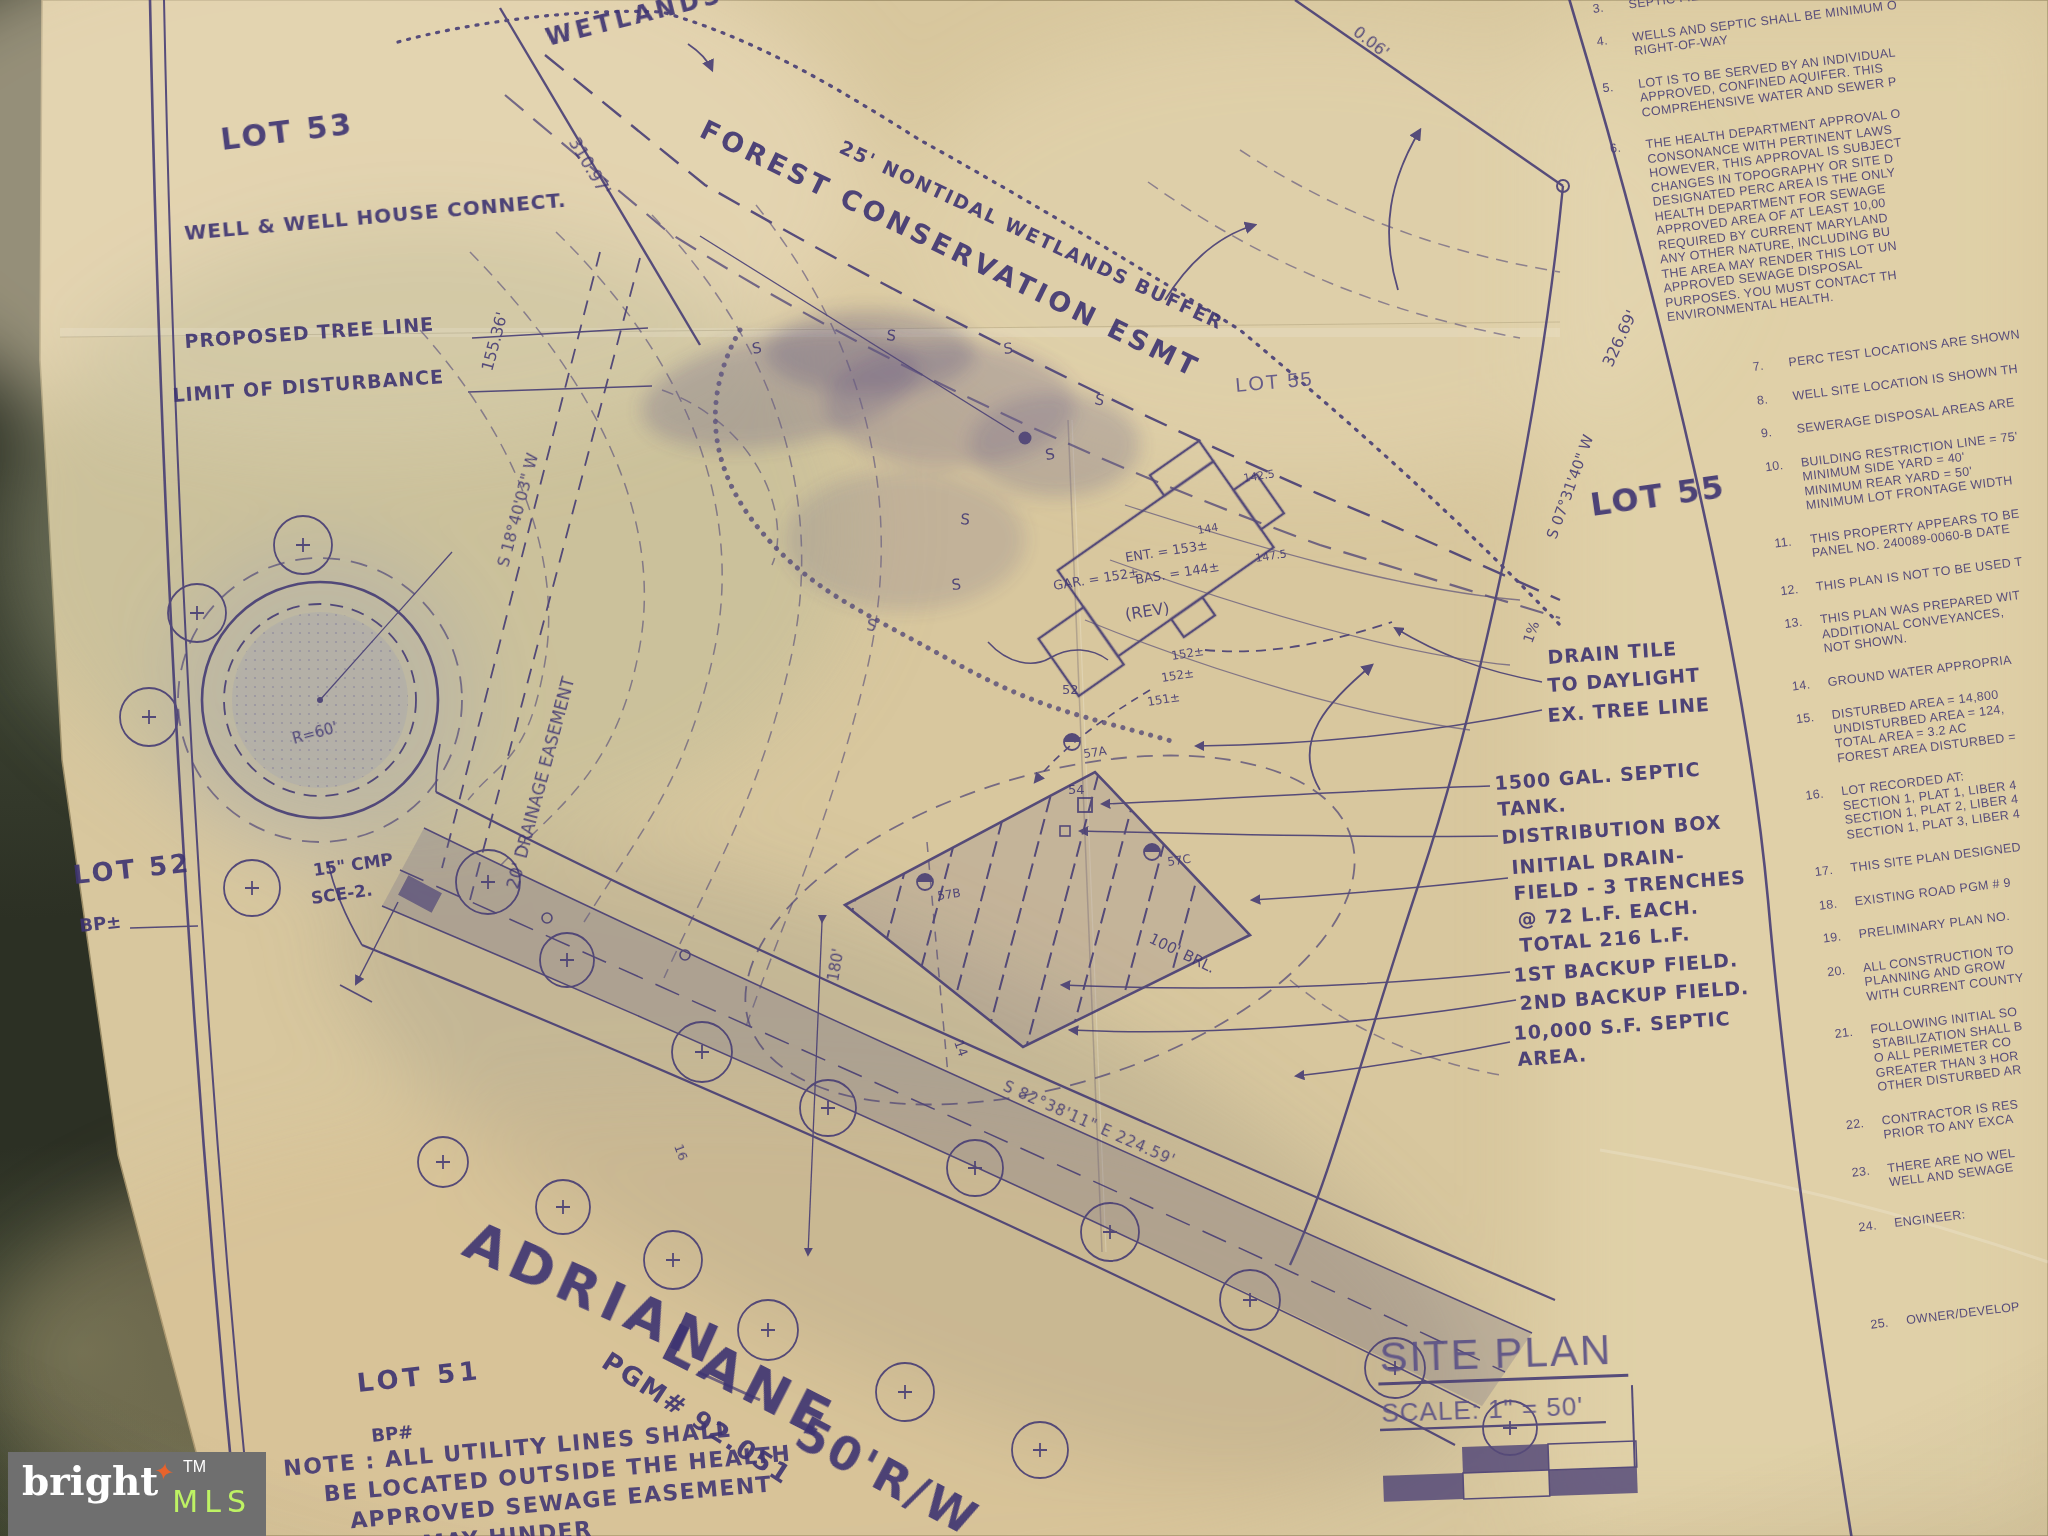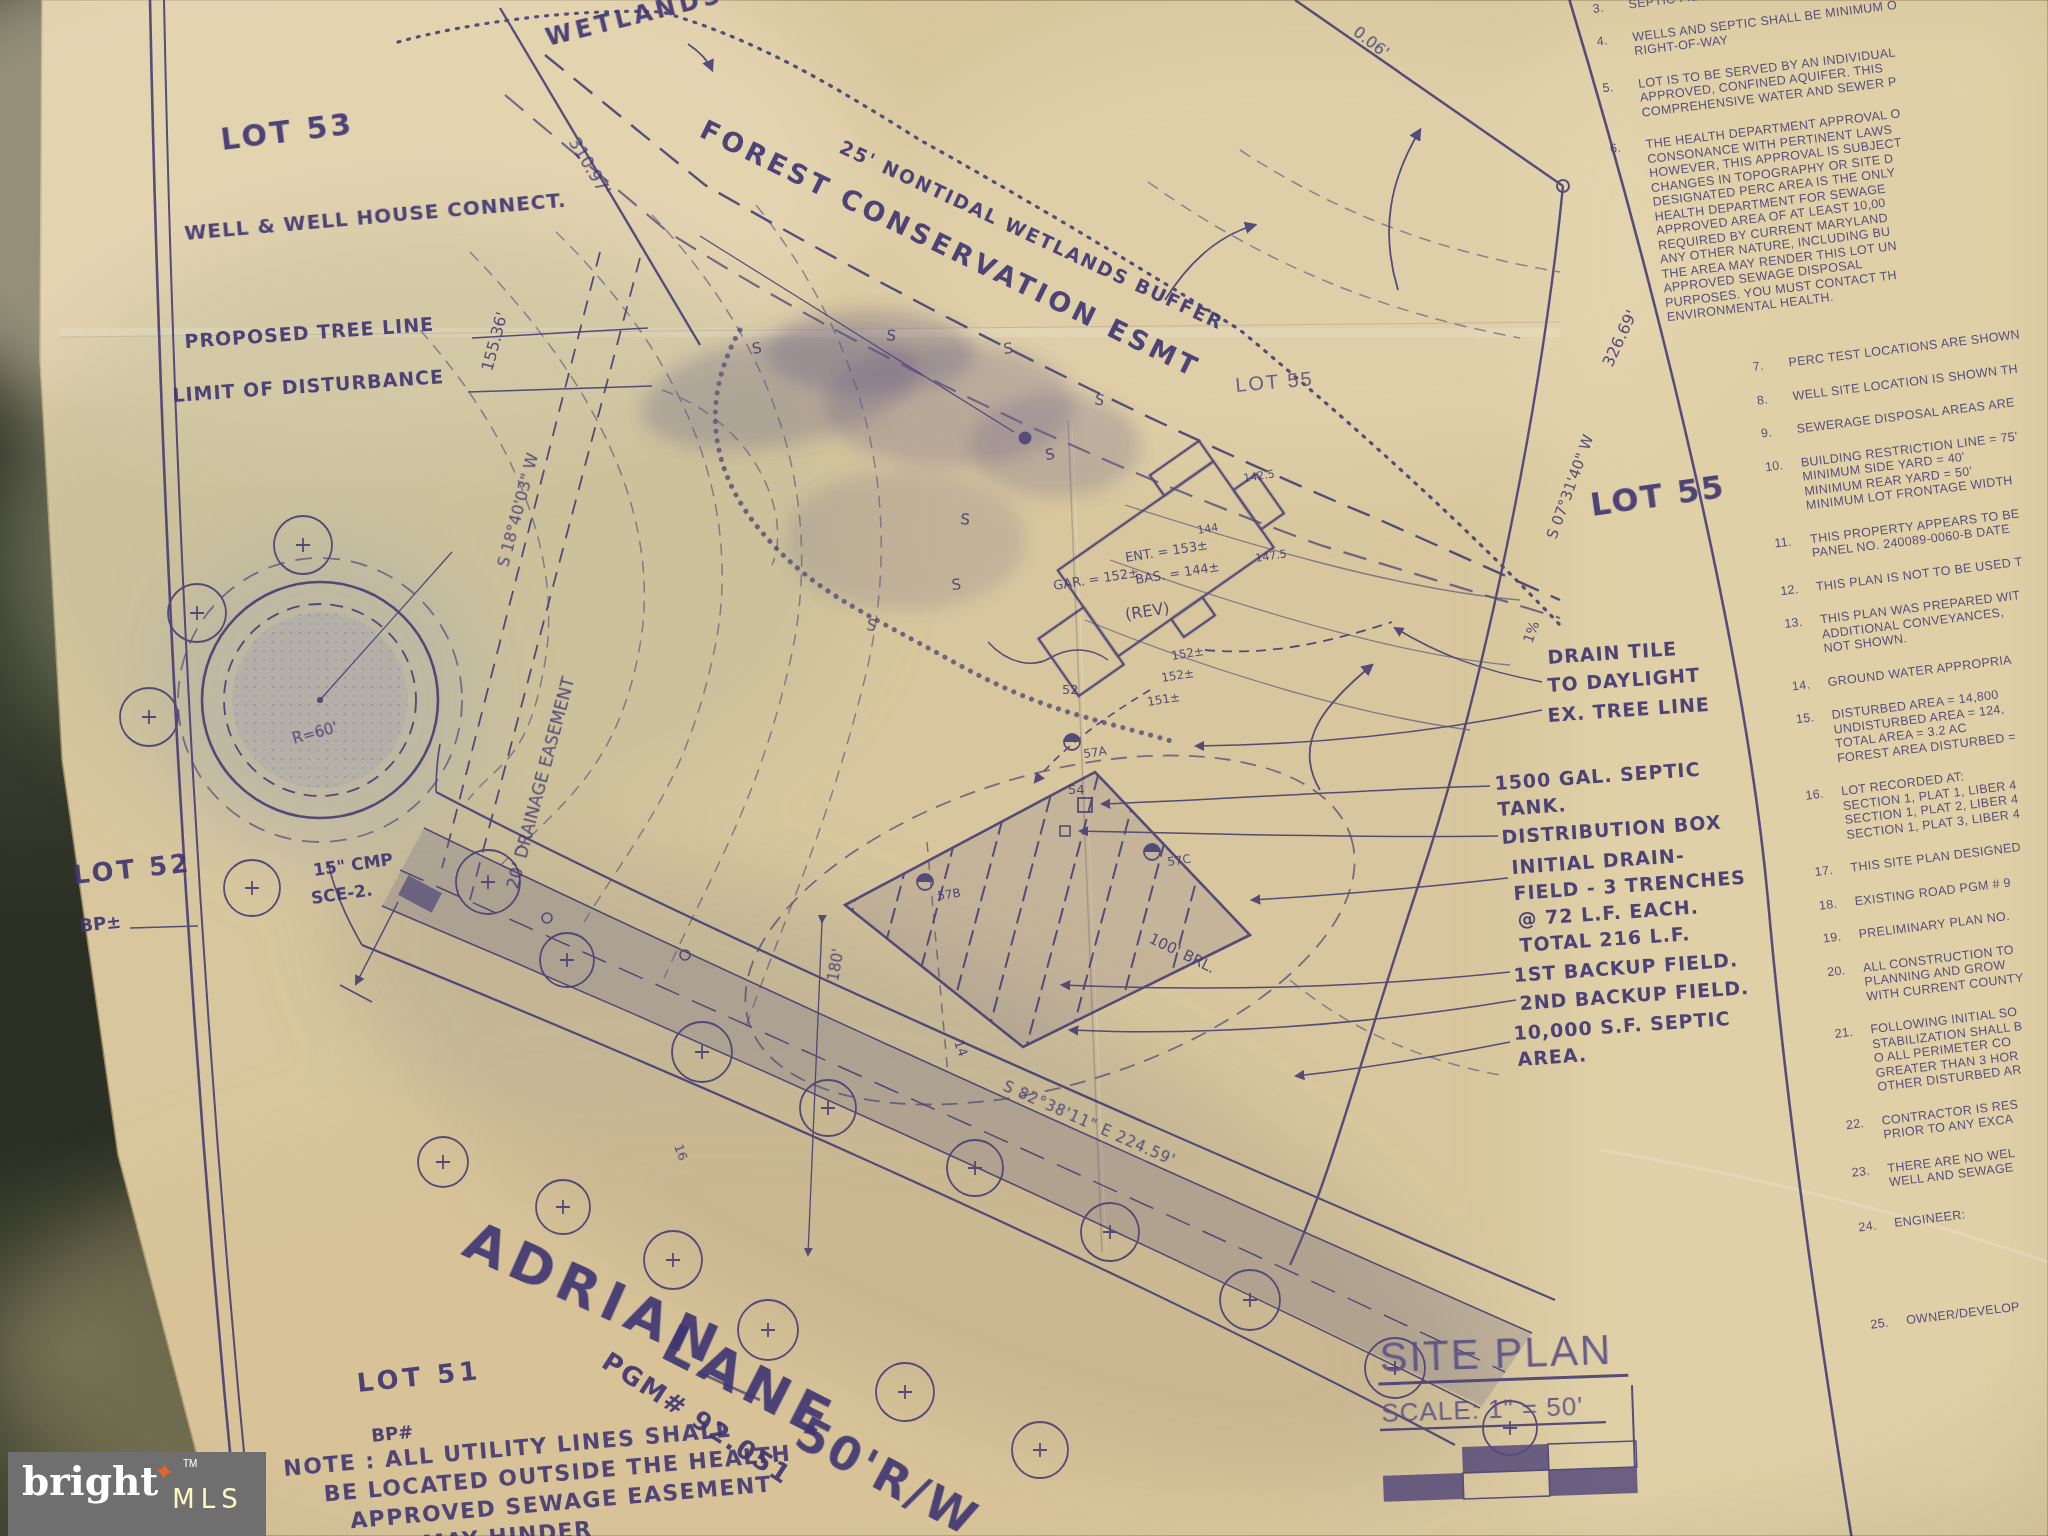--- a/index.html
+++ b/index.html
@@ -39,22 +39,22 @@
     color:var(--ink);font-family:"DejaVu Sans",sans-serif;font-weight:bold;
     font-size:22px;letter-spacing:1.5px;opacity:.88;white-space:nowrap;
   }
   #bottomNote div{margin-top:4px}
   #badge{
     position:absolute;left:8px;top:1452px;width:244px;height:90px;
     background:var(--badge);z-index:60;display:flex;align-items:flex-start;padding:10px 0 0 14px;
   }
   #badge .brand{font-family:"DejaVu Serif",serif;font-weight:bold;font-size:39px;color:#fff;line-height:1}
   #badge .star{position:absolute;left:146px;top:6px;color:var(--star);font-size:24px;transform:rotate(8deg)}
-  #badge .tm{position:absolute;left:175px;top:6px;color:#fff;font-size:10px}
-  #badge .mls{margin:22px 0 0 14px;color:#fef9c3;font-size:26px;letter-spacing:6px;font-family:"DejaVu Sans",sans-serif}
+  #badge .tm{position:absolute;left:175px;top:6px;color:#fff;font-size:16px}
+  #badge .mls{margin:22px 0 0 14px;color:#bef264;font-size:30px;letter-spacing:6px;font-family:"DejaVu Sans",sans-serif}
   #vignette{
     position:absolute;inset:0;z-index:50;pointer-events:none;
     background:radial-gradient(135% 110% at 50% 42%, rgba(0,0,0,0) 55%, rgba(40,30,10,.28) 100%);
   }
 </style>
 </head>
 <body>
 
 <svg width="2048" height="1536" viewBox="0 0 2048 1536">
   <defs>

